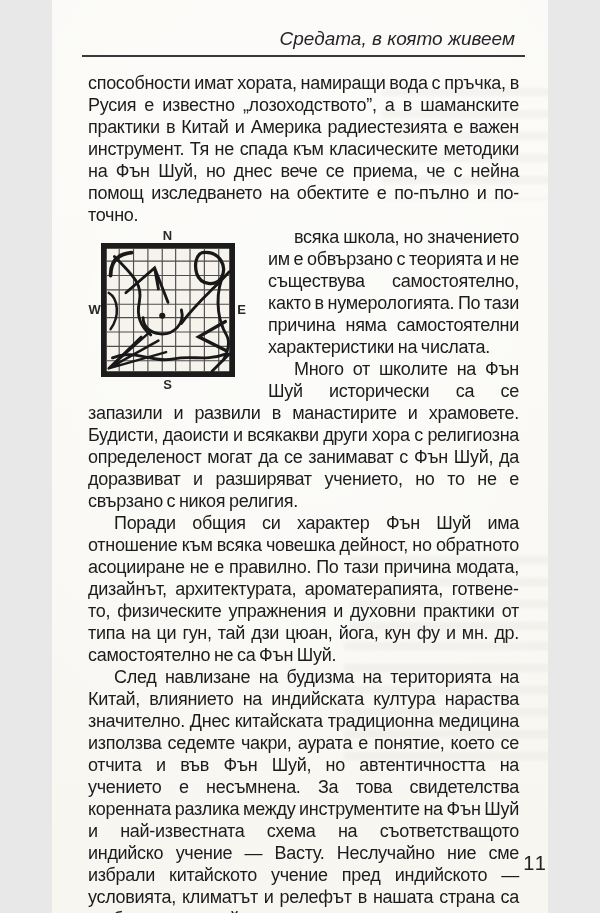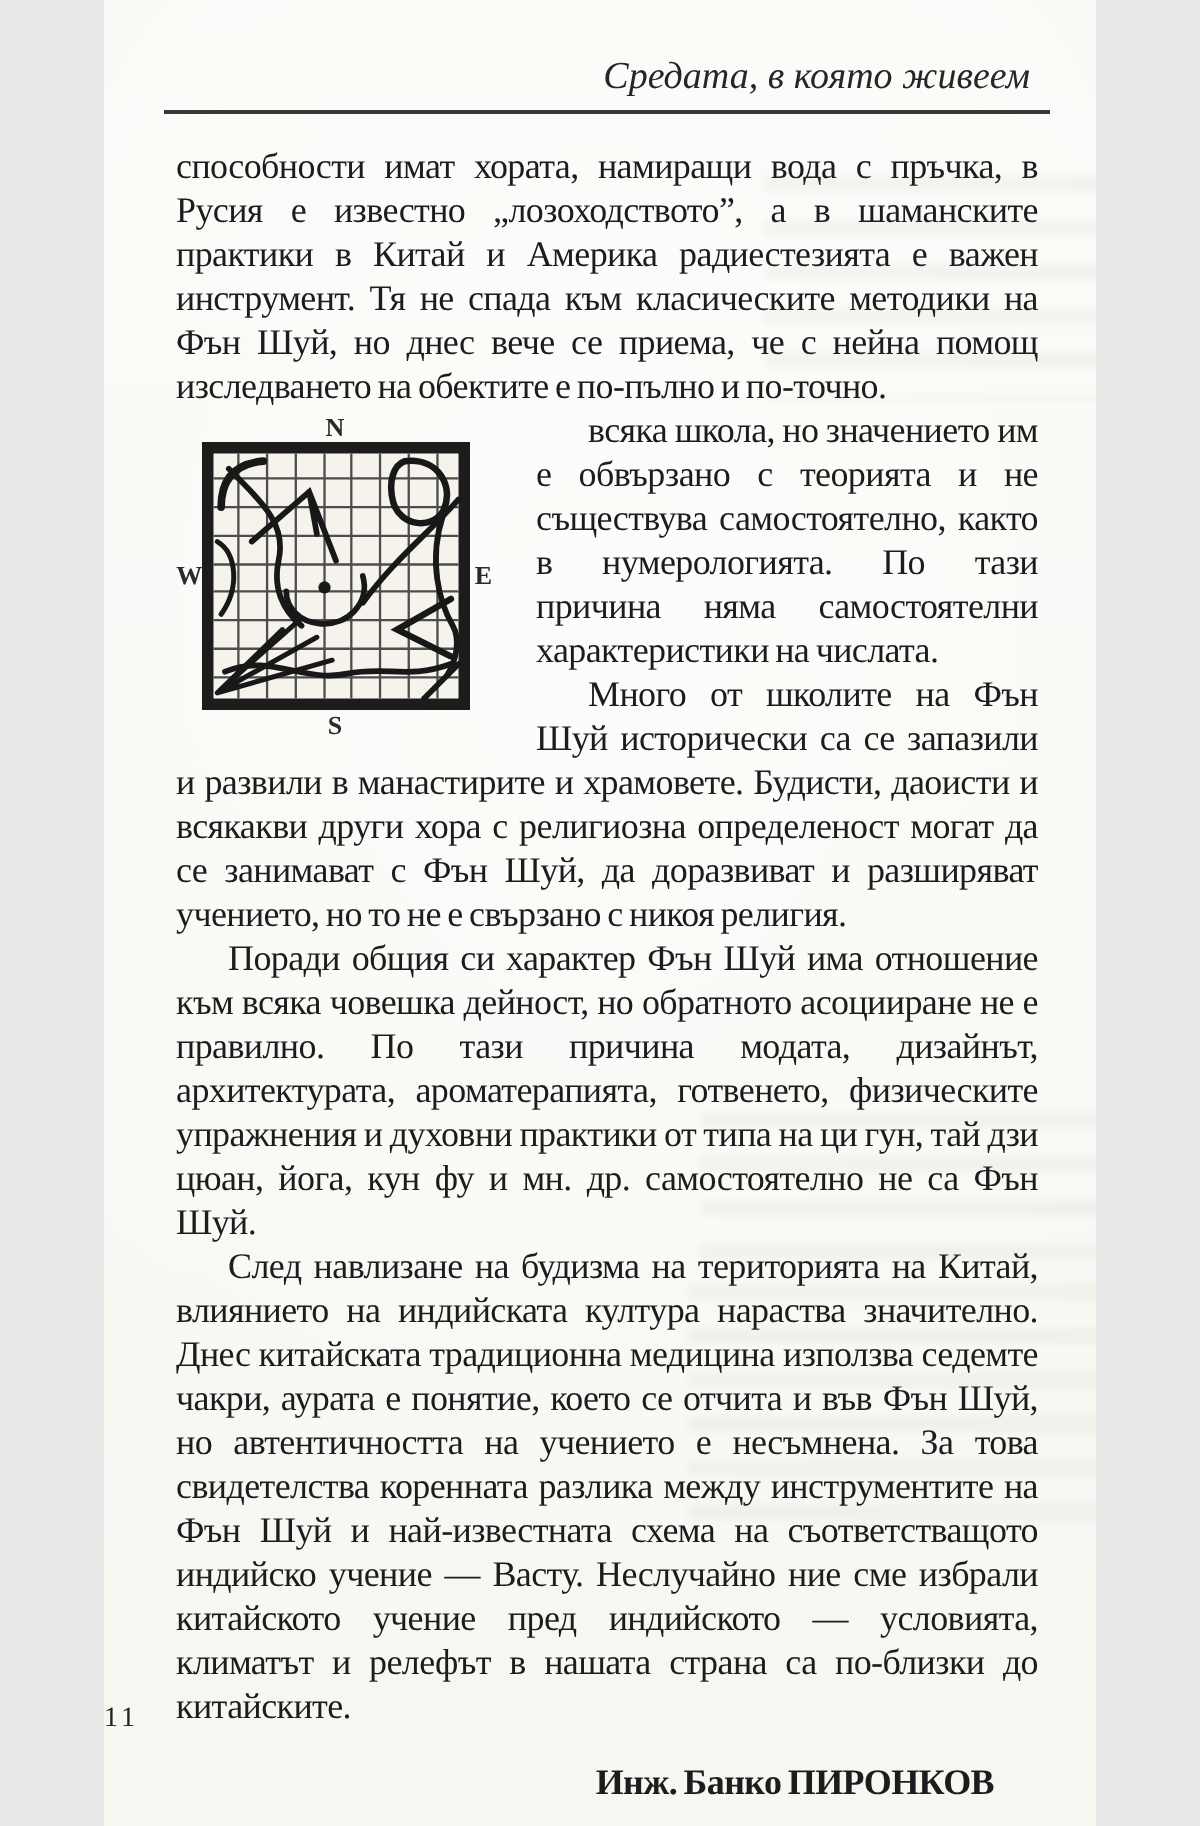--- a/index.html
+++ b/index.html
@@ -2,21 +2,21 @@
 <html lang="bg"><head>
 <meta charset="utf-8">
 <style>
   html,body{margin:0;padding:0;background:#e8e8e8;}
   .page{
     position:relative;
     width:496px;height:913px;
     margin:0 auto;
     overflow:hidden;
     color:#1c1c1e;
-    font-family:Liberation Serif, serif;
+    font-family:Liberation Sans, sans-serif;
     background:
       radial-gradient(120% 90% at 50% 35%, rgba(255,255,255,.55), rgba(0,0,0,0) 65%),
       linear-gradient(#fbfaf7,#f7f6f1);
   }
   .content{padding:28px 29px 0 36px;}
   .running-head{
     font-style:italic;
     text-align:right;
     font-size:19px;line-height:22px;
     padding-right:4px;color:#26262a;
@@ -49,21 +49,21 @@
   }
   .fig-mid svg{display:block;flex:0 0 134px;}
   .info{margin-top:26px;}
   .sig{
     margin-top:15px;
     text-align:right;font-weight:bold;
     line-height:24px;padding-right:22px;
   }
   .page-num{
     position:absolute;left:0;right:0;top:852px;
-    text-align:left;font-size:14px;letter-spacing:2px;color:#222;
+    text-align:right;font-size:20px;letter-spacing:2px;color:#222;
   }
   
   .ghost{
     position:absolute;pointer-events:none;
     filter:blur(1.6px);opacity:.5;
     background:repeating-linear-gradient(180deg, rgba(128,120,104,.11) 0 8px, rgba(0,0,0,0) 8px 22px);
   }
   .g1{left:330px;top:88px;width:234px;height:112px;}
   .g2{left:298px;top:556px;width:266px;height:86px;}
   .g3{left:292px;top:642px;width:272px;height:128px;}

